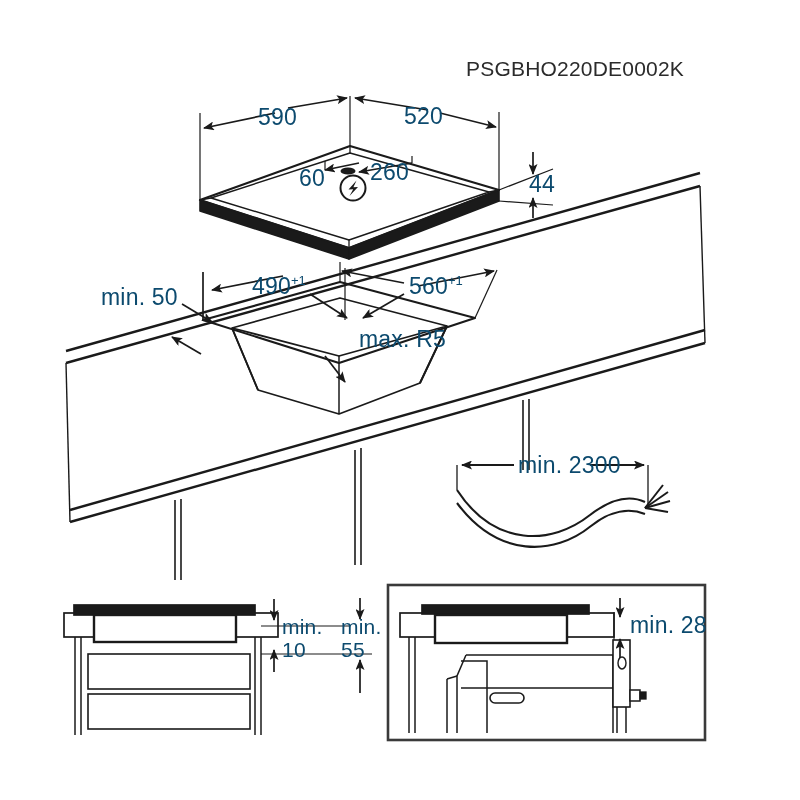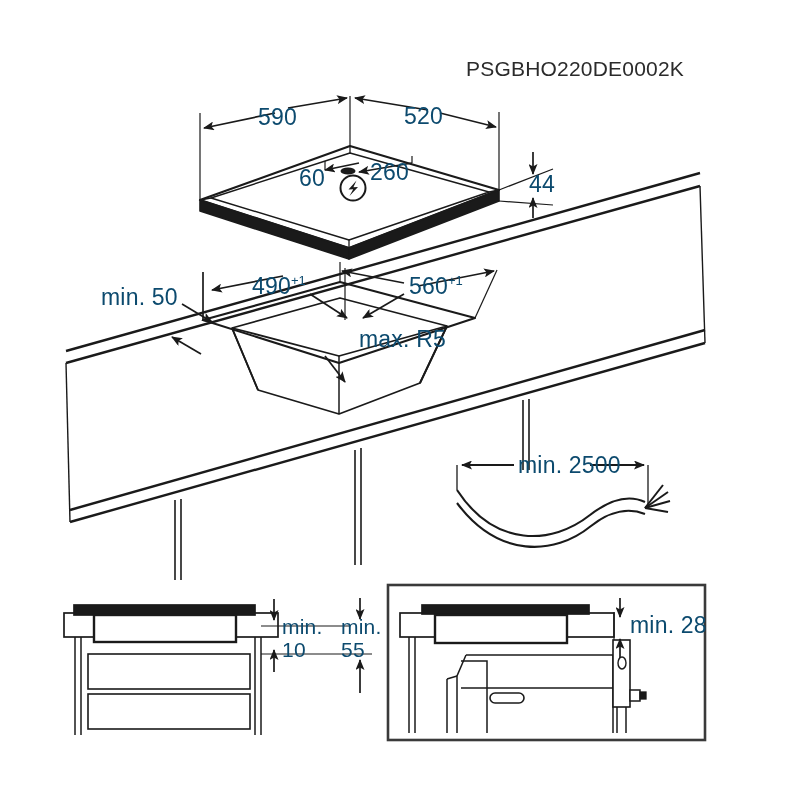--- a/index.html
+++ b/index.html
@@ -232,21 +232,21 @@
   <div class="lbl dim" style="left:529px; top:172px;">44</div>
 
   <div class="lbl dim" style="left:101px; top:285px;">min. 50</div>
 
   <div class="lbl dim" style="left:252px; top:274px;"><span>490</span><span class="sup">+1</span></div>
 
   <div class="lbl dim" style="left:409px; top:266px;margin-top:8px;"><span>560</span><span class="sup">+1</span></div>
 
   <div class="lbl dim" style="left:359px; top:327px;">max. R5</div>
 
-  <div class="lbl dim" style="left:518px; top:453px;">min. 2500</div>
+  <div class="lbl dim" style="left:518px; top:453px;">min. 2300</div>
 
   <div class="lbl dim-stack" style="left:282px; top:616px;"><span>min.</span><br><span>10</span></div>
 
   <div class="lbl dim-stack" style="left:341px; top:616px;"><span>min.</span><br><span>55</span></div>
 
   <div class="lbl dim" style="left:630px; top:613px;">min. 28</div>
 
 </div>
 
 </body></html>

